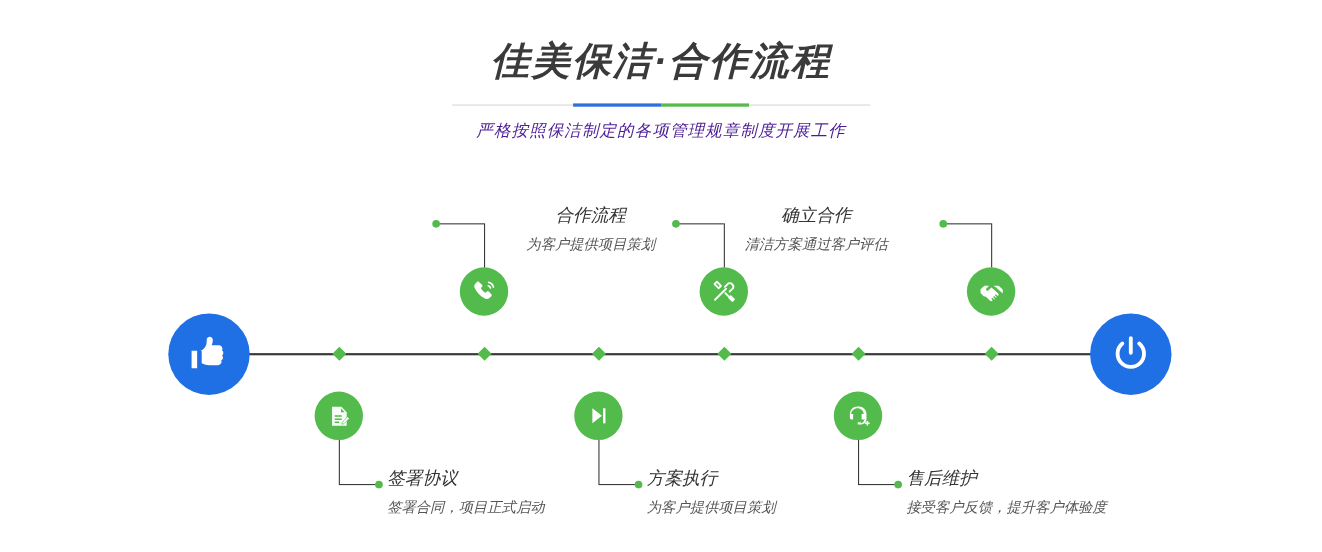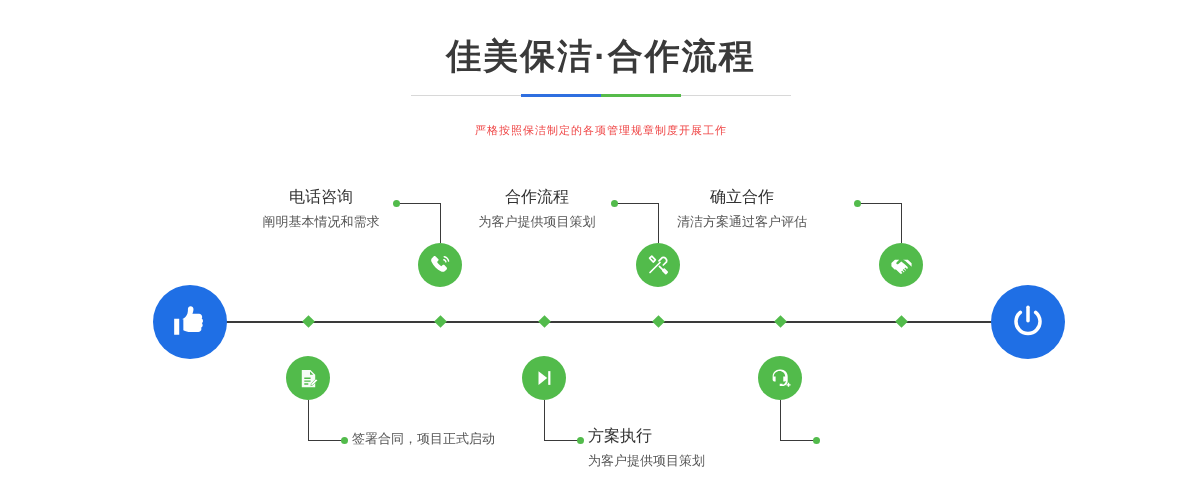--- a/index.html
+++ b/index.html
@@ -10,20 +10,21 @@
     width: 1202px;
     height: 502px;
     background: #ffffff;
     font-family: "Liberation Sans", sans-serif;
     overflow: hidden;
   }
   .page {
     position: relative;
     width: 1202px;
     height: 438px;
+    font-style: italic;
   }
 
   
   .header {
     position: absolute;
     top: 32px;
     left: 0;
     width: 1202px;
     text-align: center;
   }
@@ -58,23 +59,23 @@
   }
   .rule-green {
     position: absolute;
     left: 190px;
     top: 0;
     width: 80px;
     height: 3px;
     background: #56bb4a;
   }
   .subtitle {
-    margin-top: 26px;
-    font-size: 11px;
-    color: #ef4444;
+    margin-top: 13px;
+    font-size: 15px;
+    color: #4c1d95;
     letter-spacing: 1px;
   }
 
   
   .timeline {
     position: absolute;
     left: 0;
     top: 0;
     width: 1202px;
     height: 502px;
@@ -213,38 +214,35 @@
         <svg width="24" height="24" viewBox="0 0 24 24" fill="#ffffff">
           <path d="M7.4 3.3c-.5-.5-1.3-.4-1.8.1L4.1 5c-1 1-1.2 2.5-.6 3.8 2 4.2 5.5 7.7 9.7 9.7 1.3.6 2.8.4 3.8-.6l1.6-1.5c.5-.5.5-1.3.1-1.8l-2.3-2.5c-.4-.5-1.2-.5-1.7-.1l-1.4 1.2c-1.7-1-3.2-2.5-4.2-4.2l1.2-1.4c.4-.5.4-1.3-.1-1.7L7.4 3.3z"></path>
           <path d="M15.5 3.6c0-.4.4-.7.8-.6 2.6.4 4.6 2.4 5 5 .1.4-.2.8-.6.8-.4.1-.8-.2-.8-.6-.3-2-1.8-3.5-3.8-3.8-.4 0-.7-.4-.6-.8z"></path>
           <path d="M15.1 6.6c.1-.4.5-.7.9-.5 1.3.3 2.3 1.3 2.6 2.6.1.4-.1.8-.5.9-.4.1-.8-.1-.9-.5-.2-.8-.8-1.4-1.6-1.6-.4-.1-.6-.5-.5-.9z"></path>
         </svg>
       </span>
     </div>
     <div class="v-line" style="left:440px; top:203px; height:40px;"></div>
     <div class="h-line" style="left:396px; top:203px; width:44px;"></div>
     <div class="dot" style="left:393px; top:200px;"></div>
-    <div class="label above" style="left:248px; top:186px; width:146px;">
-      <div class="l-title">电话咨询</div>
-      <div class="l-desc">阐明基本情况和需求</div>
-    </div>
 
     <div class="node" style="left:286px; top:356px;">
       <span>
         <svg width="23" height="23" viewBox="0 0 24 24" fill="#ffffff">
           <path d="M5 3h9l5 5v13H5V3zm8.6 1.6V8H17l-3.4-3.4z" opacity="0.95"></path>
           <path d="M7.6 11h6.6v1.4H7.6zM7.6 14h6.6v1.4H7.6zM7.6 17h4.2v1.4H7.6z" fill="#52bb4b"></path>
           <path d="M19.8 12.4l1.6 1.6-5 5-2 .5.5-2 4.9-5.1z" fill="#ffffff" stroke="#52bb4b" stroke-width="0.6"></path>
         </svg>
       </span>
     </div>
     <div class="v-line" style="left:308px; top:400px; height:40px;"></div>
     <div class="h-line" style="left:308px; top:440px; width:36px;"></div>
     <div class="dot" style="left:341px; top:437px;"></div>
     <div class="label below" style="left:352px; top:425px;">
+      <div class="l-title">签署协议</div>
       <div class="l-desc">签署合同，项目正式启动</div>
     </div>
 
     <div class="node" style="left:636px; top:243px;">
       <span>
         <svg width="24" height="24" viewBox="0 0 24 24" fill="none" stroke="#ffffff" stroke-width="1.7" stroke-linecap="round" stroke-linejoin="round">
           <path d="M4 19.5L14 9.5"></path>
           <path d="M13 7.8l3.2-3.2a3.4 3.4 0 0 1 4.3 4.3L17.3 12"></path>
           <path d="M3.6 5.2l2.2-2.1 3.6 3.7-1 1.2-1.2 1z"></path>
           <path d="M19.8 19.8l-6.4-6.4"></path>
@@ -296,15 +294,19 @@
       <span>
         <svg width="23" height="23" viewBox="0 0 24 24" fill="#ffffff">
           <path d="M11 2.6c-4 0-7.2 3.2-7.2 7.2v3.6c0 .9.7 1.6 1.6 1.6h1.5V9.8h-2C5.2 6.7 7.8 4.2 11 4.2s5.8 2.5 5.9 5.6h-2v5.2h1.5c.5 0 1-.2 1.3-.6-.2 2-1.6 3.6-3.5 4.1v-.9h-3v2.2h3.1c2.9 0 5.2-2.3 5.2-5.2V9.8c0-4-3.2-7.2-7.2-7.2z"></path>
           <path d="M19.6 16.4h1.5v1.5h1.4v1.3h-1.4v1.5h-1.5v-1.5h-1.4v-1.3h1.4z"></path>
         </svg>
       </span>
     </div>
     <div class="v-line" style="left:780px; top:400px; height:40px;"></div>
     <div class="h-line" style="left:780px; top:440px; width:36px;"></div>
     <div class="dot" style="left:813px; top:437px;"></div>
+    <div class="label below" style="left:824px; top:425px;">
+      <div class="l-title">售后维护</div>
+      <div class="l-desc">接受客户反馈，提升客户体验度</div>
+    </div>
 
   </div>
 </div>
 
 </body></html>

